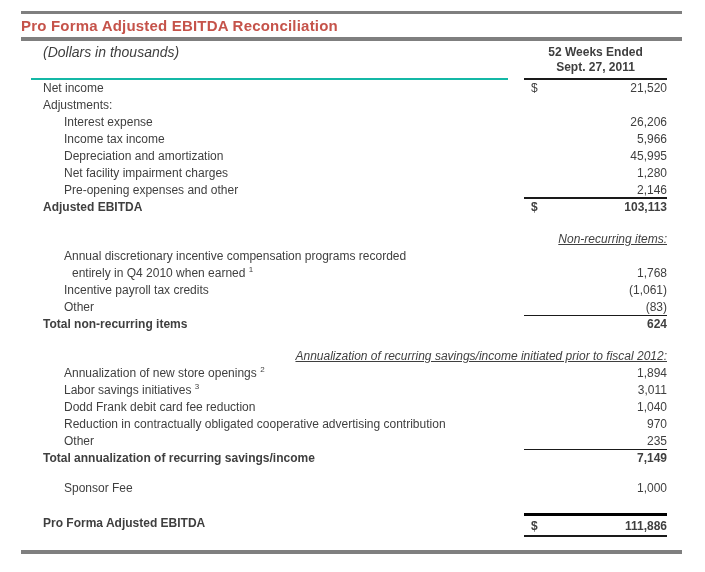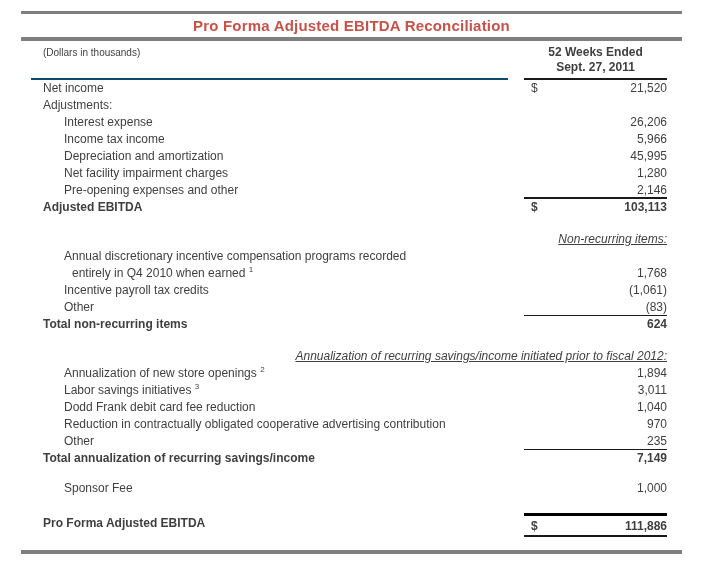--- a/index.html
+++ b/index.html
@@ -8,29 +8,29 @@
     font-family:"Liberation Sans","DejaVu Sans",sans-serif;
     color:#3f3f3f;
     -webkit-font-smoothing:antialiased;
   }
   .doc{margin-left:21px;width:661px;padding-top:11px;}
   .rule{background:#7f7f7f;}
   .rule-top{height:3px;}
   .rule-mid{height:4px;}
   .rule-bottom{height:4px;margin-top:13px;}
   .title{
-    height:23px;line-height:23px;text-align:center;
+    height:23px;line-height:23px;text-align:left;
     font-size:15px;font-weight:bold;color:#c5534a;
     letter-spacing:.2px;
   }
   
   .thead{display:flex;height:39px;padding:0 15px 0 10px;}
   .thead-left{
-    flex:1;border-bottom:2px solid #0c4a6e;
-    font-size:10px;line-height:15px;
+    flex:1;border-bottom:2px solid #14b8a6;
+    font-style:italic;font-size:14px;line-height:15px;
     padding:4px 0 0 12px;box-sizing:border-box;
   }
   .thead-right{
     width:143px;margin-left:16px;border-bottom:2px solid #1a1a1a;
     text-align:center;font-weight:bold;font-size:12px;line-height:15px;
     padding-top:4px;box-sizing:border-box;
   }
   
   .row{display:flex;height:17px;line-height:17px;font-size:12px;padding:0 15px 0 10px;gap:16px;}
   .lbl{flex:1;white-space:nowrap;overflow:hidden;padding-left:12px;box-sizing:border-box;}

